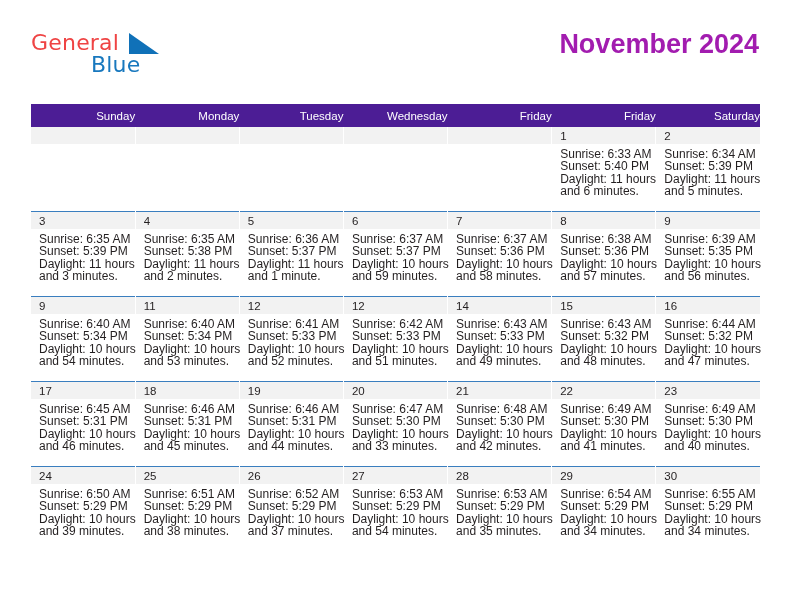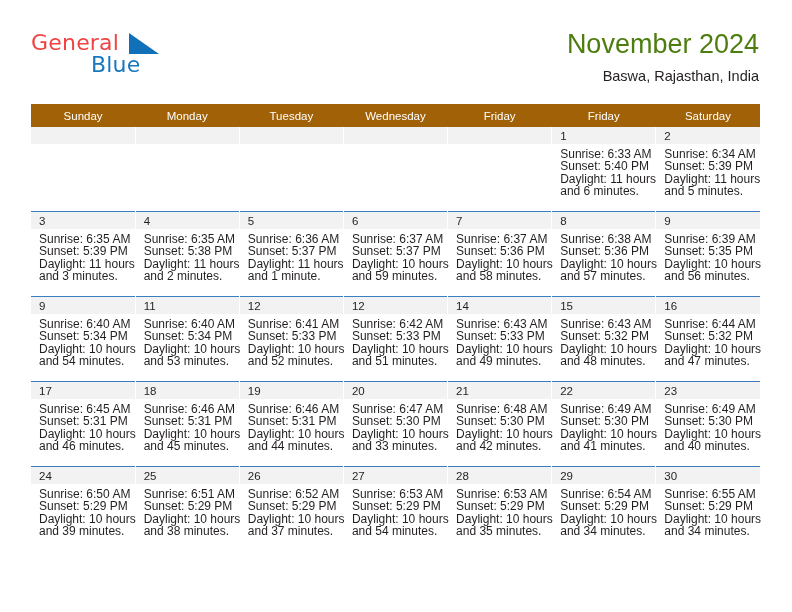--- a/index.html
+++ b/index.html
@@ -67,22 +67,22 @@
   }
 
   .title-block {
     position: absolute;
     right: 0;
     top: 0;
     text-align: right;
   }
   .cal-title {
     font-size: 27px;
-    font-weight: 400;
-    color: #4d7c0f;
+    font-weight: 700;
+    color: #a21caf;
     line-height: 32px;
     white-space: nowrap;
   }
   .cal-location {
     margin-top: 7px;
     font-size: 14.5px;
     font-weight: 400;
     color: #231f20;
     line-height: 18px;
     white-space: nowrap;
@@ -93,25 +93,25 @@
     position: absolute;
     left: 31px;
     top: 104px;
     width: 729px;
     border-collapse: collapse;
     table-layout: fixed;
   }
   .calendar col { width: 104.14px; }
 
   .dow-row th {
-    background: #a16207;
+    background: #4c1d95;
     color: #ffffff;
     font-size: 11.5px;
     font-weight: 400;
-    text-align: center;
+    text-align: right;
     padding: 5px 0 5px 0;
     height: 13px;
     border: none;
     font-family: "Liberation Sans", sans-serif;
   }
 
   .week-row td {
     vertical-align: top;
     padding: 0;
     border-top: 1px solid #3a7ebf;
@@ -151,21 +151,20 @@
 <div class="page">
 
   <div class="header">
     <div class="brand">
       <span class="brand-general">General</span>
       <span class="brand-triangle"></span>
       <span class="brand-blue">Blue</span>
     </div>
     <div class="title-block">
       <div class="cal-title">November 2024</div>
-      <div class="cal-location">Baswa, Rajasthan, India</div>
     </div>
   </div>
 
   <table class="calendar">
     <colgroup>
       <col>
         <col>
         <col>
         <col>
         <col>

